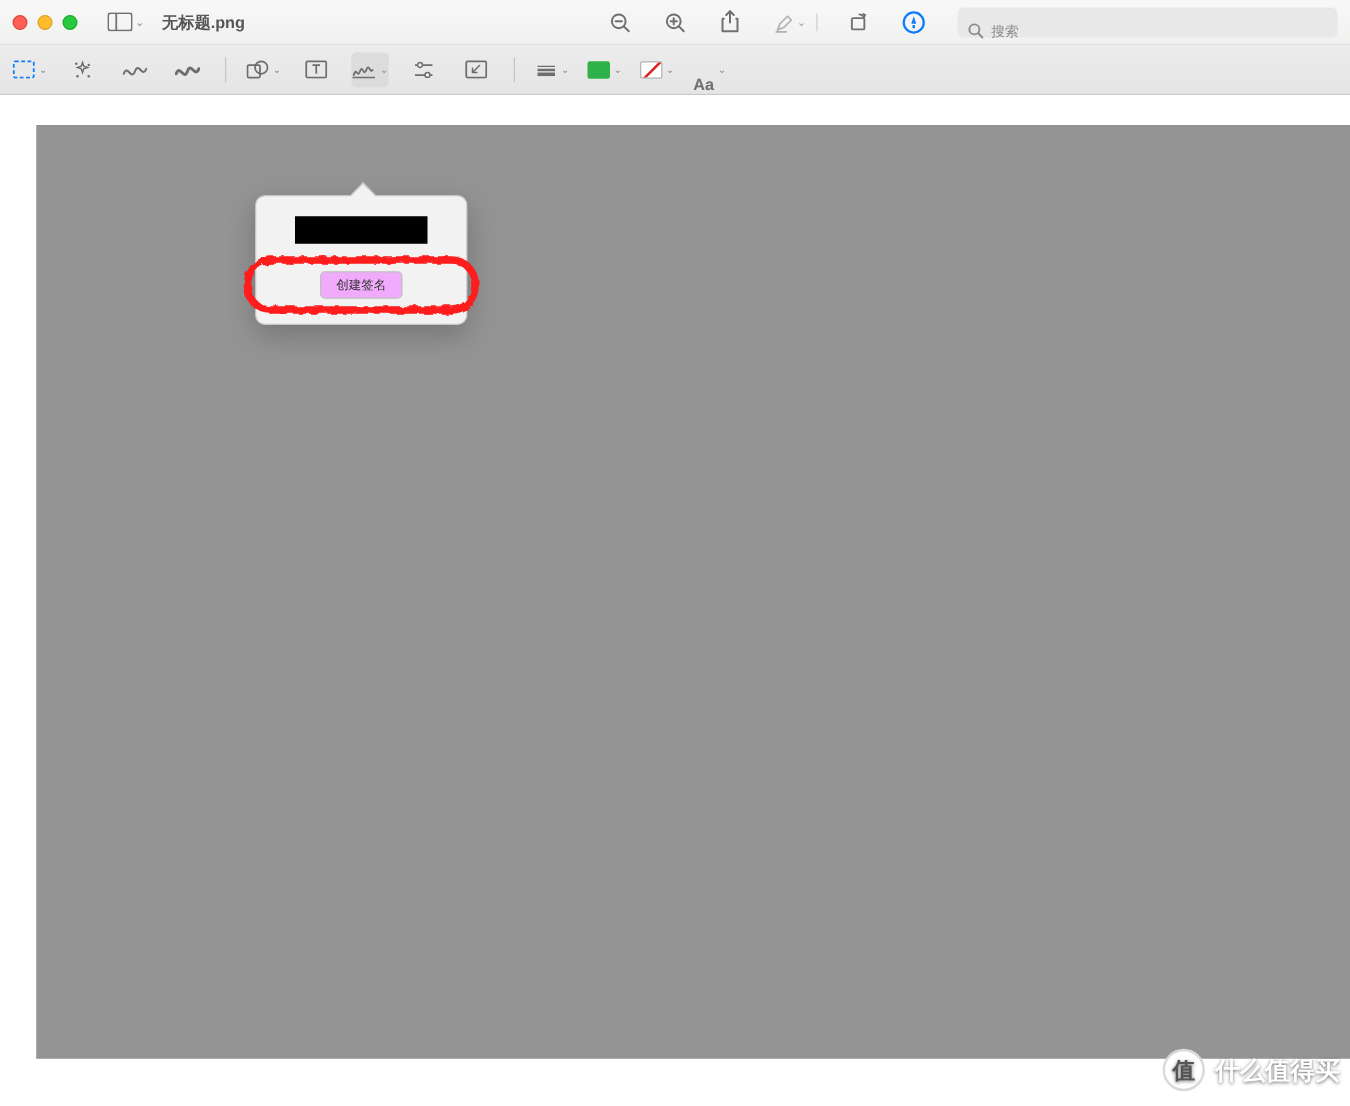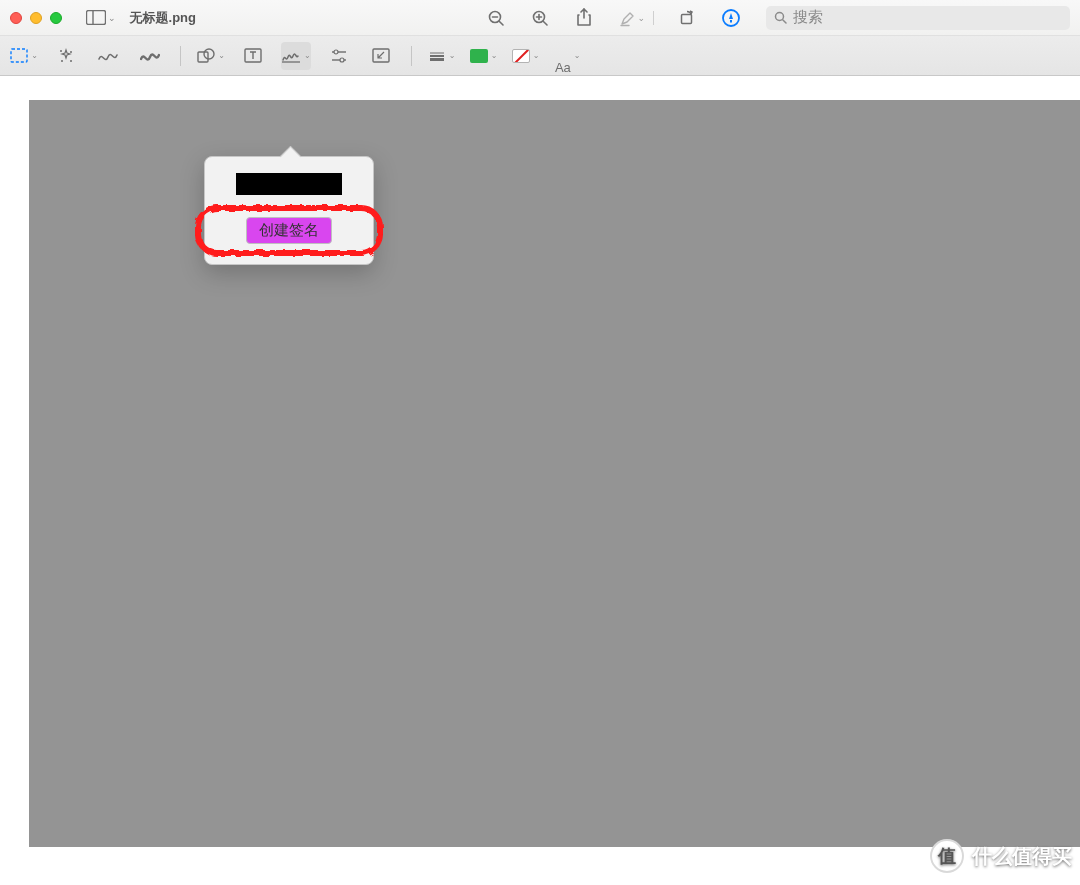--- a/index.html
+++ b/index.html
@@ -38,41 +38,41 @@
   .titlebar-icons .ico{display:flex;align-items:center;justify-content:center;width:22px;height:22px;}
   .micro-group{display:flex;align-items:center;gap:8px;}
   .mini-chev{font-size:9px;color:#9a9a9a;margin-left:-10px;}
   .sep-v{width:1px;height:14px;background:#cfcfcf;}
   .info-icon{color:#0a7cff;}
   .search-box{
     margin-left:10px;
     height:24px; width:304px;
     background:#e8e8e8;
     border-radius:5px;
-    display:flex; align-items:center;
-    padding:0 8px; gap:6px;
-    color:#8a8a8a; font-size:15px;
+    display:flex; align-items:flex-start;
+    padding:12px 8px; gap:6px;
+    color:#8a8a8a; font-size:11px;
   }
   .search-box svg{flex:none;}
   .search-text{color:#8a8a8a;}
 
   
   .toolbar{
     height:40px;
     background:linear-gradient(#ececec,#e5e5e5);
     border-bottom:1px solid #c8c8c8;
     display:flex; align-items:center;
     padding:0 10px;
     gap:14px;
     color:#6e6e6e;
   }
   .tool{display:flex;align-items:center;justify-content:center;height:28px;min-width:28px;border-radius:4px;position:relative;}
   .tool .tchev{font-size:8px;color:#8a8a8a;margin-left:3px;}
   .tool-sep{width:1px;height:20px;background:#c5c5c5;margin:0 2px;}
-  .Aa{font-size:13px;font-weight:400;color:#6e6e6e;margin-top:24px;}
+  .Aa{font-size:13px;font-weight:700;color:#6e6e6e;margin-top:24px;}
 
   
   .swatch{width:18px;height:14px;border-radius:2px;}
   .swatch-green{background:#2fb24c;}   
   .swatch-diag{
     background:#fff;border:1px solid #b3b3b3;position:relative;overflow:hidden;
   }
   .swatch-diag::after{
     content:"";position:absolute;left:-3px;right:-3px;top:50%;height:2px;background:#e02020;
     transform:rotate(-45deg);
@@ -107,25 +107,25 @@
     width:14px;height:14px;background:#f2f2f2;
     border-left:1px solid #c6c6c6;border-top:1px solid #c6c6c6;
     transform:rotate(45deg);
   }
   .sig-preview{width:106px;height:22px;background:#000;margin:0 auto 22px;}
   .create-sig-wrap{
     position:relative;
     display:flex;justify-content:center;
   }
   .create-sig-btn{
-    background:#d946ef;
+    background:#f0abfc;
     border:1px solid #bfbfbf;
     border-radius:4px;
     padding:3px 12px;
-    font-size:15px;
+    font-size:10px;
     color:#333;
     cursor:pointer;
   }
   .red-highlight{
     position:absolute;
     left:-24px; right:-24px; top:-12px; bottom:-12px;
     border:6px solid #ff1a1a;
     border-radius:22px;
     filter:url(#rough);
     pointer-events:none;

